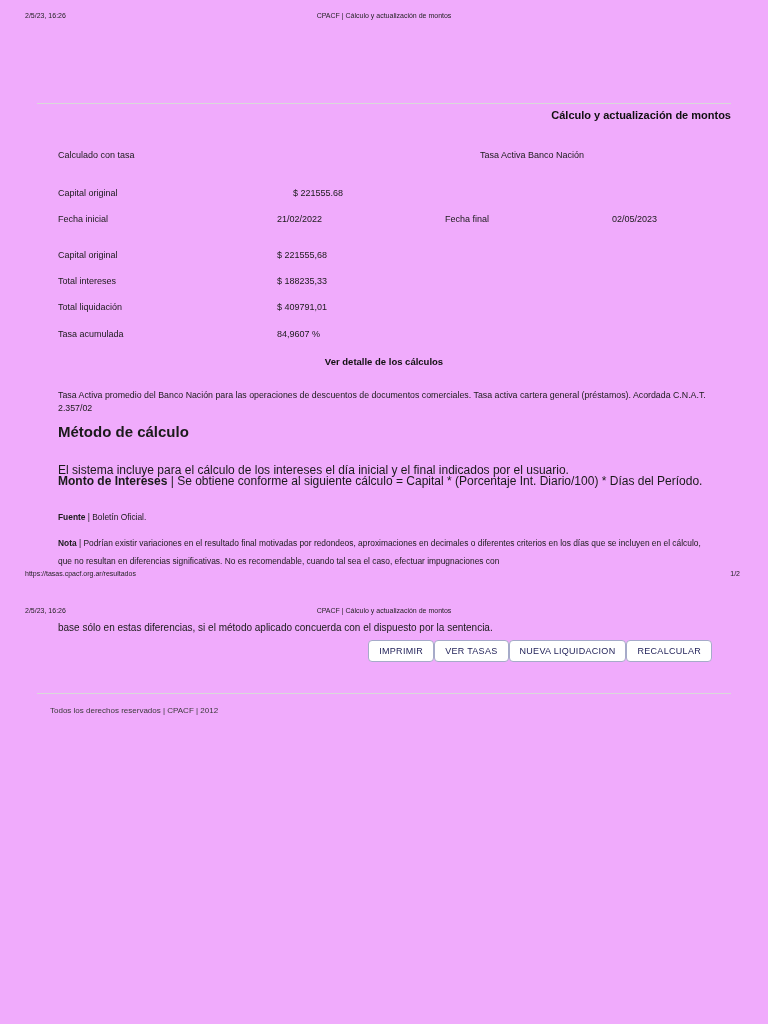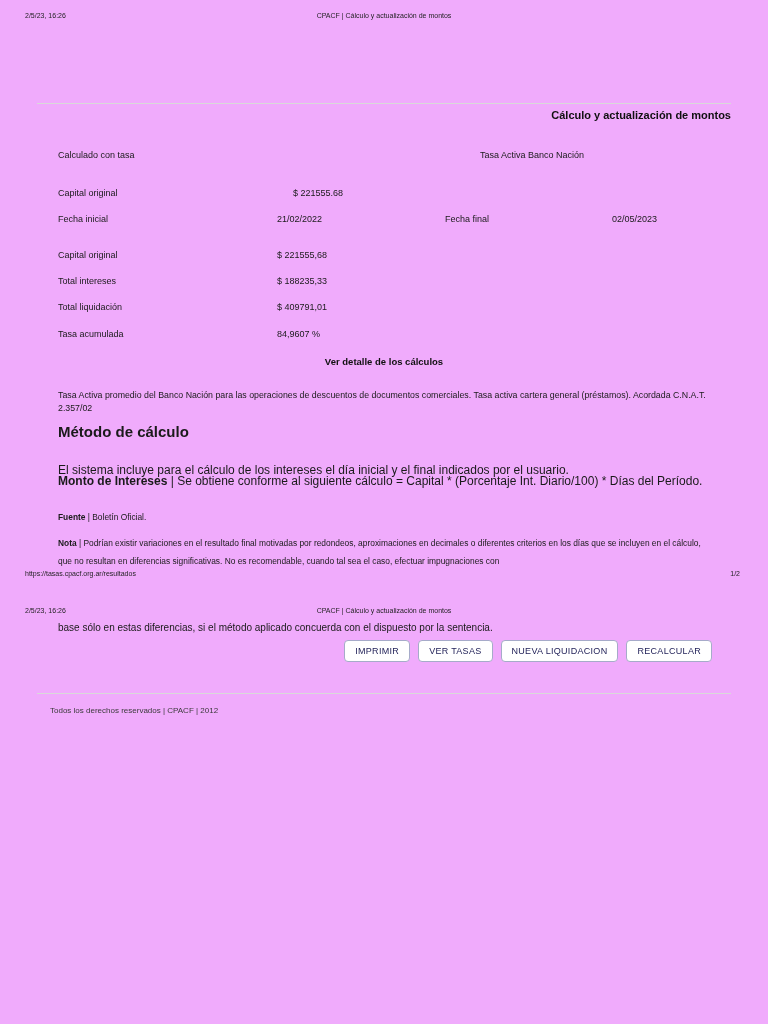--- a/index.html
+++ b/index.html
@@ -24,21 +24,21 @@
   .tasa-desc{position:absolute;top:389px;left:58px;width:662px;font-size:8.8px;
     font-weight:normal;line-height:13px;}
   .metodo-h{position:absolute;top:423px;left:58px;font-size:15px;font-weight:bold;}
   .metodo-lines{position:absolute;top:441px;left:58px;font-size:12px;line-height:11.4px;margin-top:24px;}
   .body-line b{font-weight:bold;}
   .fuente{position:absolute;top:512px;left:58px;font-size:8.4px;}
   .nota{position:absolute;top:534px;left:58px;width:656px;font-size:8.4px;line-height:18px;}
   .foot-url{position:absolute;top:570px;left:25px;font-size:7px;color:#1f1f1f;}
   .foot-page{position:absolute;top:570px;right:28px;font-size:7px;color:#1f1f1f;}
   .continuation{position:absolute;top:622px;left:58px;font-size:10px;}
-  .btn-row{position:absolute;top:640px;right:56px;display:flex;gap:8px;}
+  .btn-row{position:absolute;top:640px;right:56px;display:flex;gap:0;}
   .btn{height:22px;display:flex;align-items:center;padding:0 10px;background:#fff;
     border:1px solid var(--button-border);border-radius:4px;font-size:9px;
     color:var(--button-text);font-family:"Liberation Sans",sans-serif;
     letter-spacing:.3px;cursor:pointer;white-space:nowrap;}
   .footer2{position:absolute;top:706px;left:50px;font-size:8px;color:#3a3a3a;}
 </style>
 </head>
 <body>
 
 <div class="doc">

